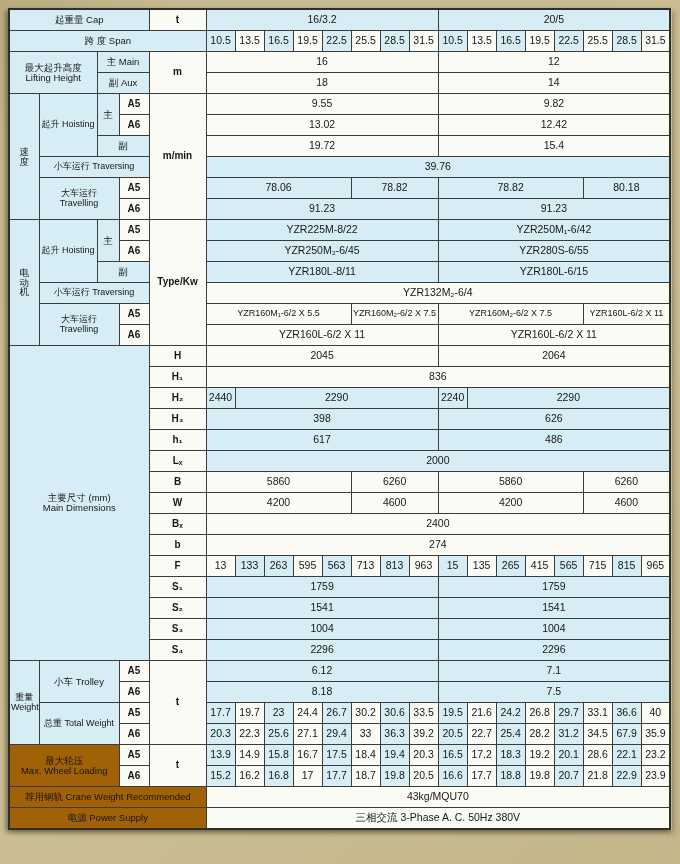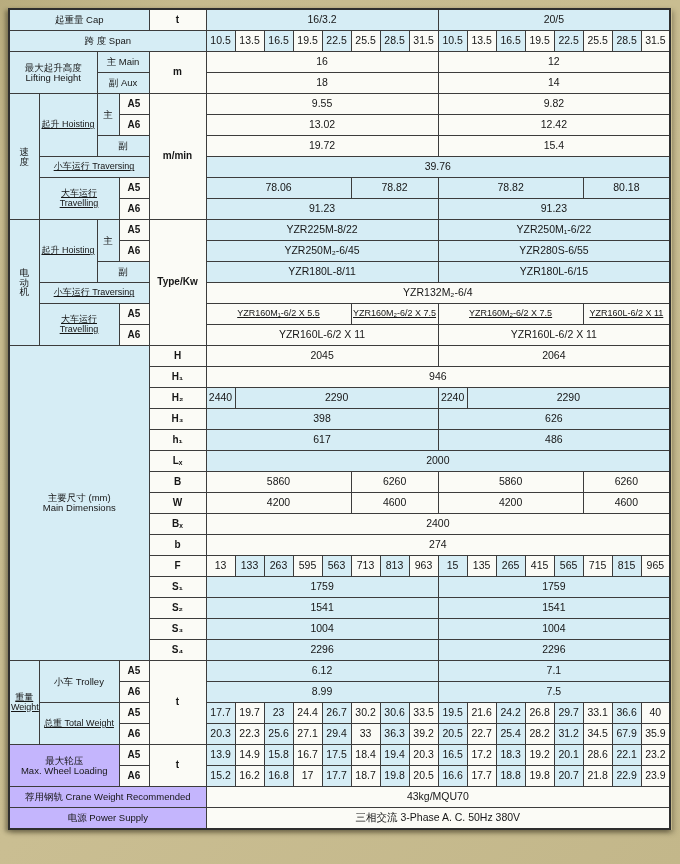--- a/index.html
+++ b/index.html
@@ -22,25 +22,25 @@
   td{
     border:1px solid #3c3c3c;
     text-align:center;vertical-align:middle;
     height:20px;line-height:1.05;
     font-size:10.5px;
     white-space:pre-line;
     overflow:hidden;
     padding:0 1px;
   }
   td.lbl{background:#d6edf5;font-size:9.5px;}
-  td.lblw{background:#c4b5fd;font-size:9.5px;margin-left:17px;}
+  td.lblw{background:#a16207;font-size:9.5px;margin-left:17px;}
   td.u{background:#fbfbf6;font-size:10px;font-weight:bold;}
   td.b{background:#d6edf5;}
   td.w{background:#fbfbf6;}
-  td.sm{font-size:9px;text-decoration:underline;}
+  td.sm{font-size:9px;}
 </style>
 </head>
 <body>
 
 <div class="sheet">
   <table>
     <colgroup>
       <col style="width:30px">
         <col style="width:58px">
         <col style="width:22px">
@@ -141,21 +141,21 @@
         </tr>
         <tr>
           <td rowspan="6" class="lbl">电
 动
 机</td>
           <td rowspan="3" class="lbl sm">起升 Hoisting</td>
           <td rowspan="2" class="lbl">主</td>
           <td class="u">A5</td>
           <td rowspan="6" class="u">Type/Kw</td>
           <td colspan="8" class="b">YZR225M-8/22</td>
-          <td colspan="8" class="b">YZR250M₁-6/22</td>
+          <td colspan="8" class="b">YZR250M₁-6/42</td>
         </tr>
         <tr>
           <td class="u">A6</td>
           <td colspan="8" class="b">YZR250M₂-6/45</td>
           <td colspan="8" class="b">YZR280S-6/55</td>
         </tr>
         <tr>
           <td colspan="2" class="lbl">副</td>
           <td colspan="8" class="b">YZR180L-8/11</td>
           <td colspan="8" class="b">YZR180L-6/15</td>
@@ -179,21 +179,21 @@
         </tr>
         <tr>
           <td colspan="4" rowspan="15" class="lbl">主要尺寸 (mm)
 Main Dimensions</td>
           <td class="u">H</td>
           <td colspan="8" class="w">2045</td>
           <td colspan="8" class="w">2064</td>
         </tr>
         <tr>
           <td class="u">H₁</td>
-          <td colspan="16" class="w">946</td>
+          <td colspan="16" class="w">836</td>
         </tr>
         <tr>
           <td class="u">H₂</td>
           <td class="b">2440</td>
           <td colspan="7" class="b">2290</td>
           <td class="b">2240</td>
           <td colspan="7" class="b">2290</td>
         </tr>
         <tr>
           <td class="u">H₃</td>
@@ -274,21 +274,21 @@
           <td rowspan="4" class="lbl sm">重量
 Weight</td>
           <td colspan="2" rowspan="2" class="lbl">小车  Trolley</td>
           <td class="u">A5</td>
           <td rowspan="4" class="u">t</td>
           <td colspan="8" class="b">6.12</td>
           <td colspan="8" class="b">7.1</td>
         </tr>
         <tr>
           <td class="u">A6</td>
-          <td colspan="8" class="b">8.99</td>
+          <td colspan="8" class="b">8.18</td>
           <td colspan="8" class="b">7.5</td>
         </tr>
         <tr>
           <td colspan="2" rowspan="2" class="lbl sm">总重 Total  Weight</td>
           <td class="u">A5</td>
           <td class="b">17.7</td>
           <td class="w">19.7</td>
           <td class="b">23</td>
           <td class="w">24.4</td>
           <td class="b">26.7</td>

